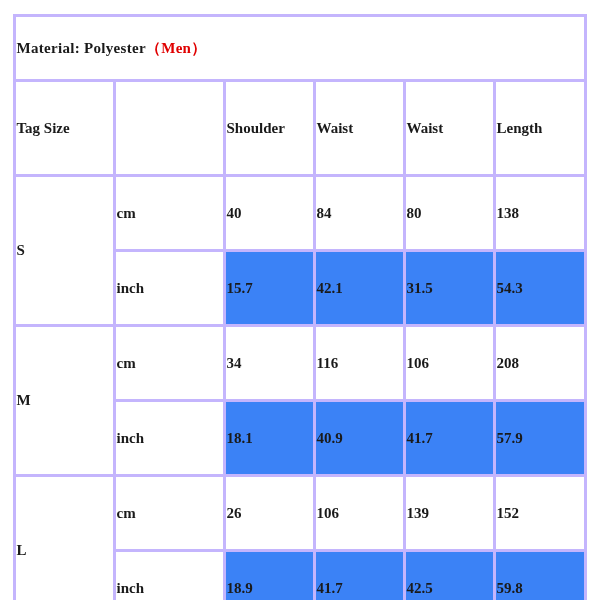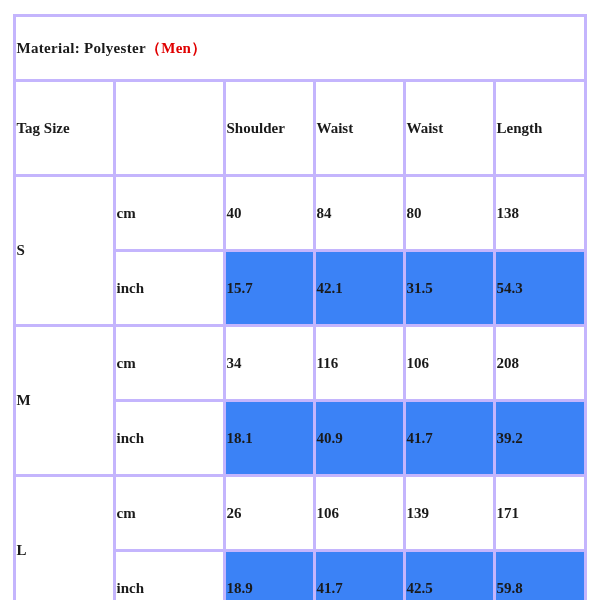--- a/index.html
+++ b/index.html
@@ -116,30 +116,30 @@
         <td>34</td>
         <td>116</td>
         <td>106</td>
         <td>208</td>
       </tr>
       <tr class="data-row">
         <td class="unit-cell">inch</td>
         <td class="shaded">18.1</td>
         <td class="shaded">40.9</td>
         <td class="shaded">41.7</td>
-        <td class="shaded">39.2</td>
+        <td class="shaded">57.9</td>
       </tr>
 
       <tr class="data-row">
         <td class="size-cell" rowspan="2">L</td>
         <td class="unit-cell">cm</td>
         <td>26</td>
         <td>106</td>
         <td>139</td>
-        <td>171</td>
+        <td>152</td>
       </tr>
       <tr class="data-row">
         <td class="unit-cell">inch</td>
         <td class="shaded">18.9</td>
         <td class="shaded">41.7</td>
         <td class="shaded">42.5</td>
         <td class="shaded">59.8</td>
       </tr>
     </tbody>
   </table>

